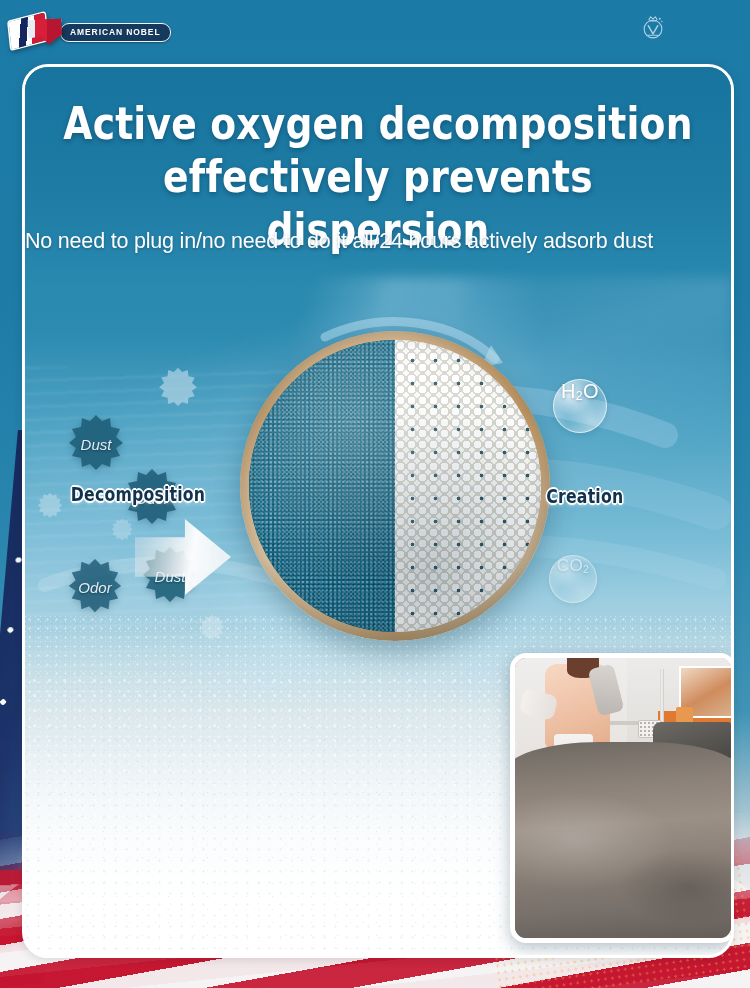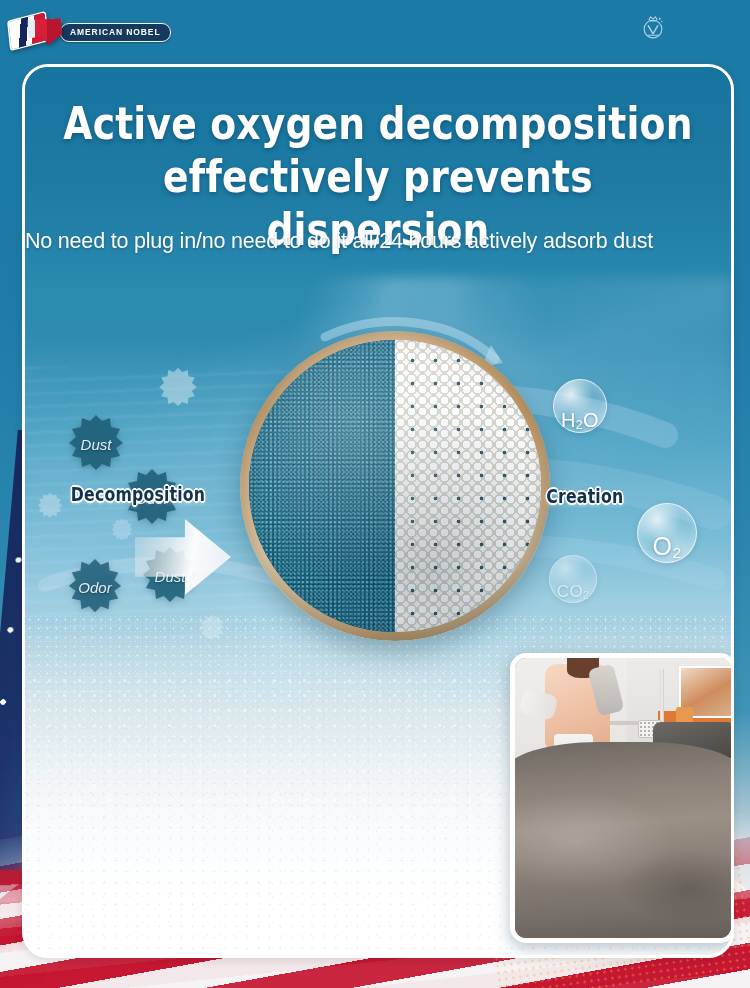--- a/index.html
+++ b/index.html
@@ -260,21 +260,21 @@
   #word-creation{left:518px;top:418px;}
 
   
   .bubble{
     position:absolute;border-radius:50%;
     background:
       radial-gradient(circle at 33% 27%,rgba(255,255,255,.80),rgba(255,255,255,.10) 42%,rgba(255,255,255,0) 60%),
       radial-gradient(circle at 70% 76%,rgba(255,255,255,.40),rgba(255,255,255,0) 45%);
     border:1.5px solid rgba(255,255,255,.78);
     box-shadow:inset 0 0 14px rgba(255,255,255,.45),0 2px 6px rgba(0,50,75,.14);
-    display:flex;align-items:flex-end;justify-content:center;
+    display:flex;align-items:flex-start;justify-content:center;
     color:#ffffff;font-size:20px;letter-spacing:.4px;
     text-shadow:0 1px 3px rgba(0,50,80,.35);
   }
   .bubble sub{font-size:.62em;vertical-align:-.18em;}
   .bubble.faint{opacity:.62;}
 
   
   #photo{
     position:absolute;left:485px;top:586px;width:216px;height:280px;
     border:5px solid #ffffff;border-radius:16px;overflow:hidden;
@@ -420,23 +420,20 @@
       <path d="M33 2 l6 6 8-3 1 9 9 2 -4 8 7 6 -7 5 4 8 -9 2 -1 9 -8 -3 -6 6 -6 -6 -8 3 -1 -9 -9 -2 4 -8 -7 -5 7 -6 -4 -8 9 -2 1 -9 8 3z" fill="#e8f2f7"></path>
     </svg>
 
     <div id="arrow"></div>
     <div class="word" id="word-decomp">Decomposition</div>
     <div class="word" id="word-creation">Creation</div>
 
     <div class="bubble" style="left:528px;top:312px;width:52px;height:52px;">
       <span>H<sub>2</sub>O</span>
     </div>
-    <div class="bubble" style="left:612px;top:436px;width:58px;height:58px;font-size:25px;">
-      <span>O<sub>2</sub></span>
-    </div>
     <div class="bubble faint" style="left:524px;top:488px;width:46px;height:46px;font-size:17px;">
       <span>CO<sub>2</sub></span>
     </div>
 
     <div id="photo">
       <div class="ph-wall"></div>
       <div class="ph-wall-r"></div>
       <div class="ph-headboard"></div>
       <div class="ph-art"></div>
       <div class="ph-head"></div>

